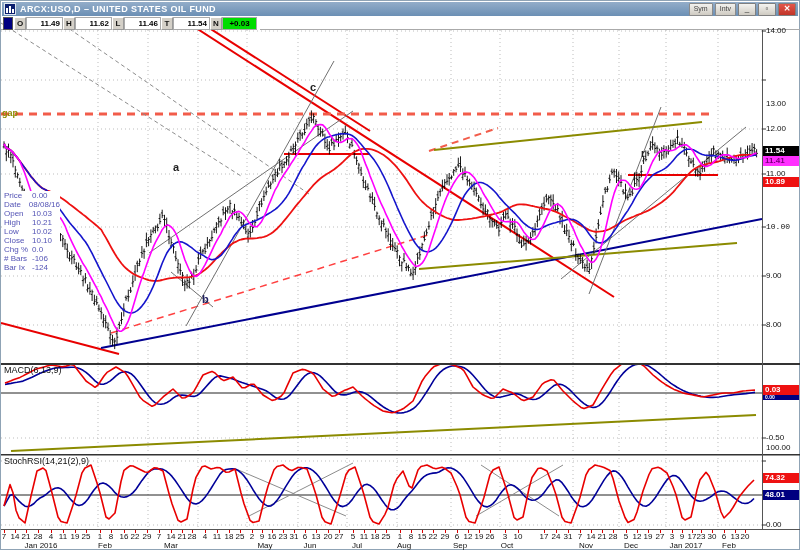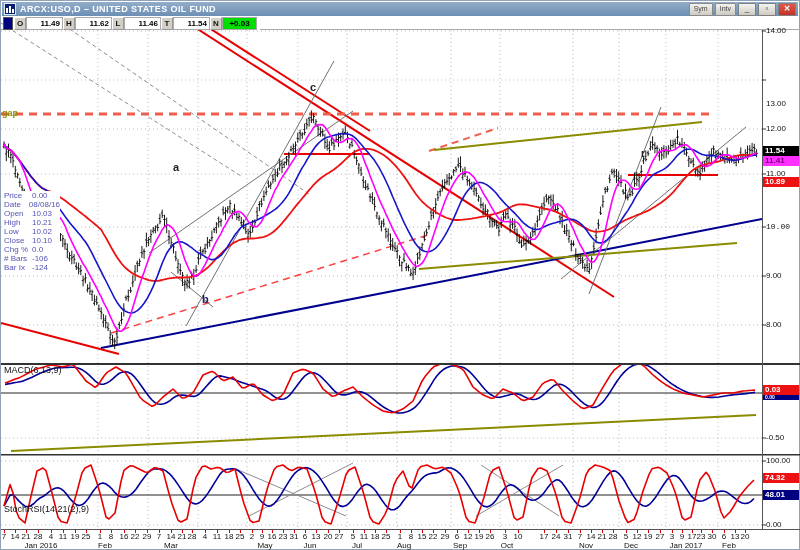--- a/index.html
+++ b/index.html
@@ -249,38 +249,38 @@
         <span class="k"># Bars</span>
         <span class="v">-106</span>
       </div>
       <div class="dw-row">
         <span class="k">Bar Ix</span>
         <span class="v">-124</span>
       </div>
     </div>
 
   <div class="lbl panel-lbl" style="left:3px;top:364px;">MACD(6,13,9)</div>
-  <div class="lbl panel-lbl" style="left:3px;top:455px;margin-top:48px;">StochRSI(14,21(2),9)</div>
+  <div class="lbl panel-lbl" style="left:3px;top:455px;">StochRSI(14,21(2),9)</div>
   <div class="lbl" style="left:1px;top:107px;font-size:9px;font-weight:bold;color:#8b8b00;">gap</div>
 
   <div id="labels-layer">
       <div class="lbl axis-lbl" style="left: 765px; top: 25px;">14.00</div>
       <div class="lbl axis-lbl" style="left: 765px; top: 74px; margin-top: 24px;">13.00</div>
       <div class="lbl axis-lbl" style="left: 765px; top: 123px;">12.00</div>
       <div class="lbl axis-lbl" style="left: 765px; top: 168px;">11.00</div>
       <div class="lbl axis-lbl" style="left: 765px; top: 221px; font-family: Liberation Mono, monospace;">10.00</div>
       <div class="lbl axis-lbl" style="left: 765px; top: 270px;">9.00</div>
       <div class="lbl axis-lbl" style="left: 765px; top: 319px;">8.00</div>
       <div class="lbl badge" style="left: 762px; top: 145px; background: rgb(0, 0, 0); color: rgb(255, 255, 255);">11.54</div>
       <div class="lbl badge" style="left: 762px; top: 155px; background: rgb(255, 48, 255); color: rgb(122, 0, 122);">11.41</div>
       <div class="lbl badge" style="left: 762px; top: 176px; background: rgb(238, 17, 17); color: rgb(255, 255, 255);">10.89</div>
       <div class="lbl axis-lbl" style="left: 765px; top: 432px;">-0.50</div>
       <div class="lbl badge" style="left: 762px; top: 384px; background: rgb(238, 17, 17); color: rgb(255, 255, 255);">0.03</div>
       <div class="lbl badge" style="left: 762px; top: 394px; background: rgb(0, 0, 128); color: rgb(255, 255, 255); height: 5px; line-height: 5px; font-size: 5px; overflow: hidden;">0.00</div>
-      <div class="lbl axis-lbl" style="left: 765px; top: 455px;">100.00</div>
+      <div class="lbl axis-lbl" style="left: 765px; top: 442px;">100.00</div>
       <div class="lbl axis-lbl" style="left: 765px; top: 519px;">0.00</div>
       <div class="lbl badge" style="left: 762px; top: 472px; background: rgb(238, 17, 17); color: rgb(255, 255, 255);">74.32</div>
       <div class="lbl badge" style="left: 762px; top: 489px; background: rgb(0, 0, 128); color: rgb(255, 255, 255);">48.01</div>
       <div class="lbl day-lbl" style="left: -5px; top: 531px;">7</div>
       <div class="lbl day-lbl" style="left: 6px; top: 531px;">14</div>
       <div class="lbl day-lbl" style="left: 17px; top: 531px;">21</div>
       <div class="lbl day-lbl" style="left: 29px; top: 531px;">28</div>
       <div class="lbl day-lbl" style="left: 42px; top: 531px;">4</div>
       <div class="lbl day-lbl" style="left: 54px; top: 531px;">11</div>
       <div class="lbl day-lbl" style="left: 66px; top: 531px;">19</div>

